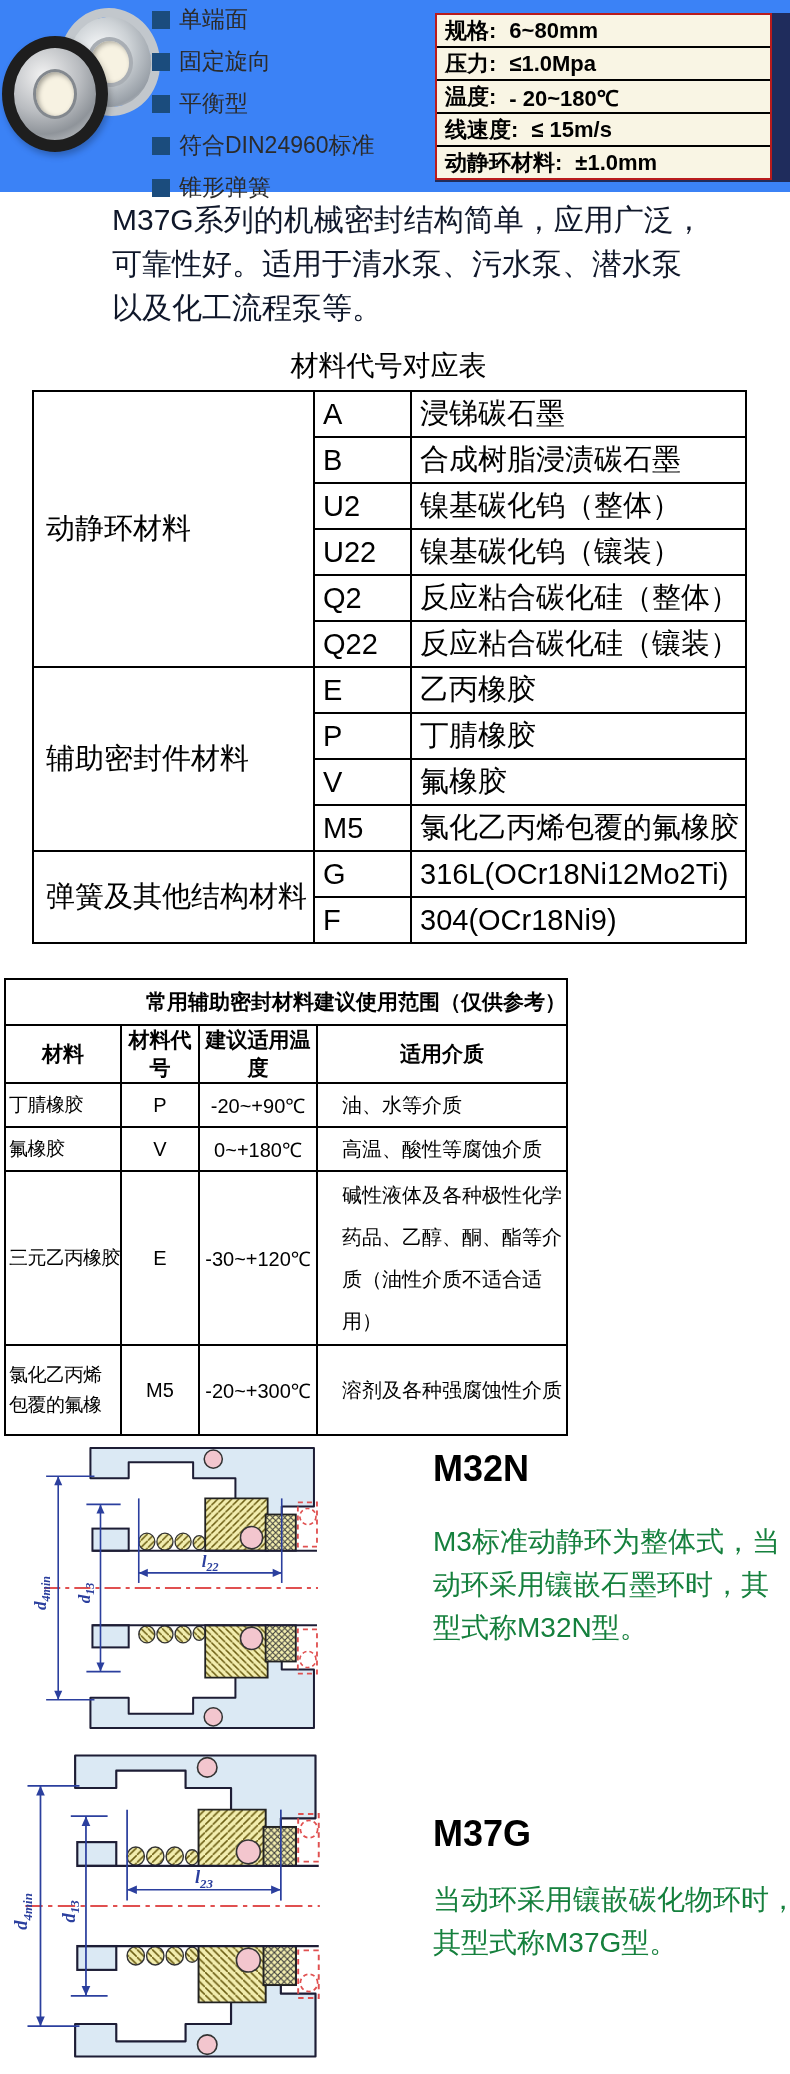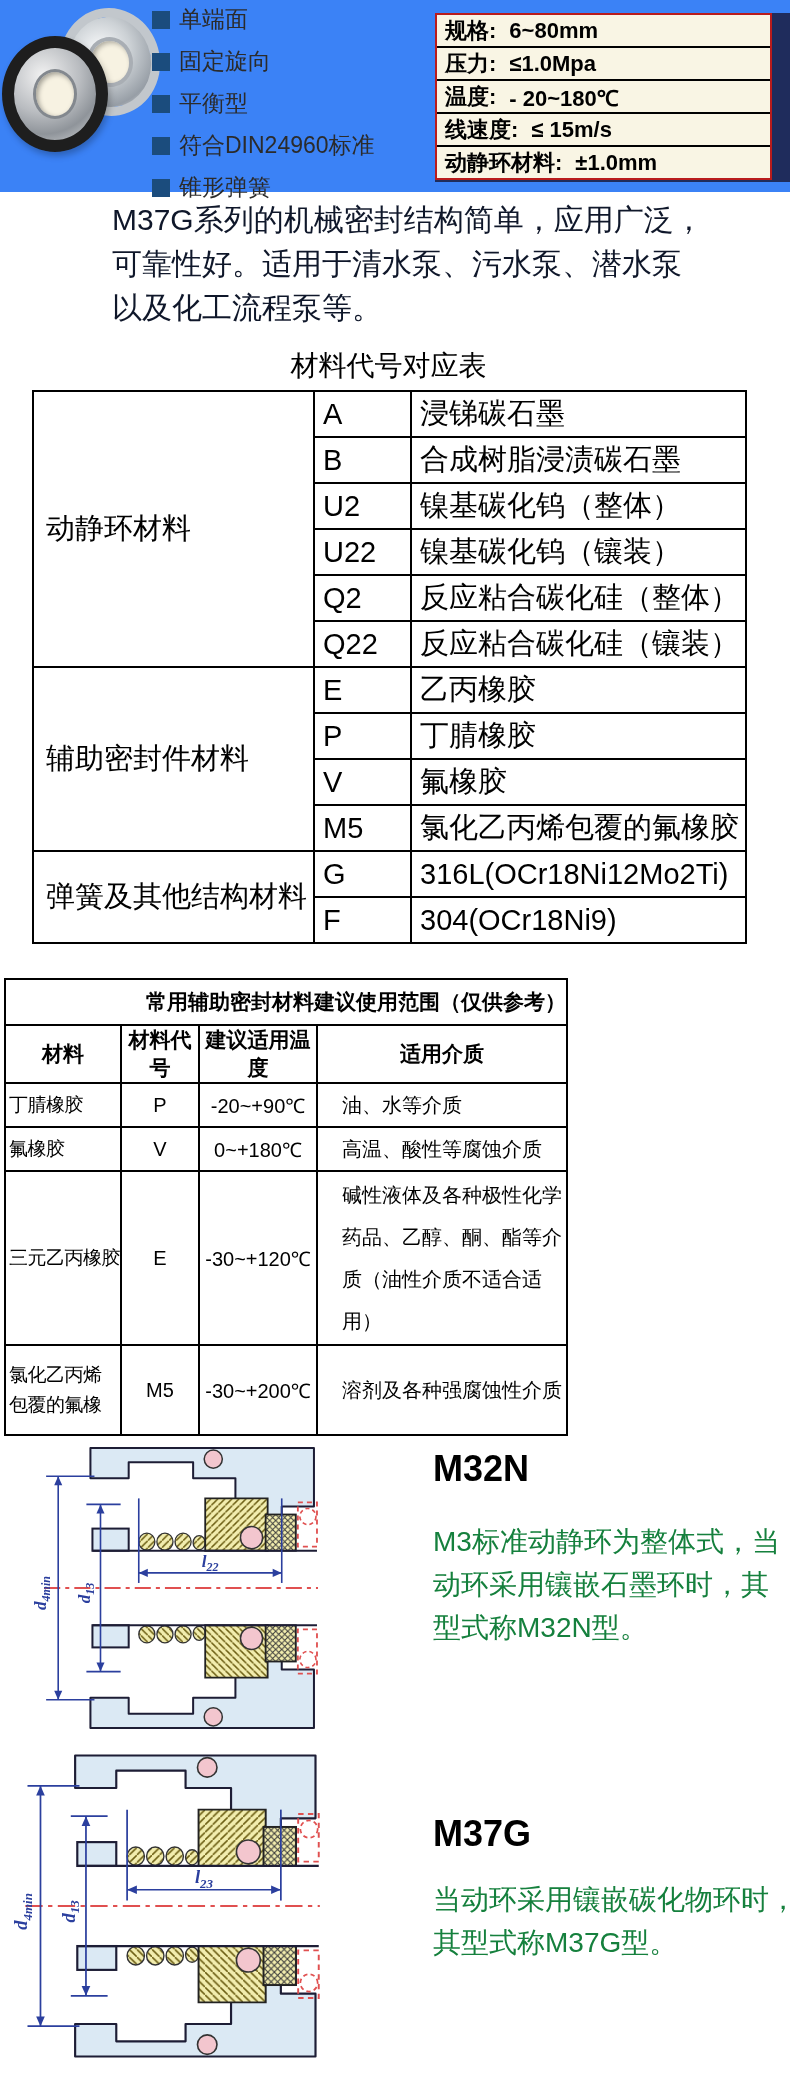--- a/index.html
+++ b/index.html
@@ -238,21 +238,21 @@
           <tr class="u-r2">
             <td class="uc0">三元乙丙橡胶</td>
             <td class="uc1">E</td>
             <td class="uc2">-30~+120℃</td>
             <td class="uc3">碱性液体及各种极性化学药品、乙醇、酮、酯等介质（油性介质不适合适用）</td>
           </tr>
           <tr class="u-r3">
             <td class="uc0">氯化乙丙烯
 包覆的氟橡</td>
             <td class="uc1">M5</td>
-            <td class="uc2">-30~+200℃</td>
+            <td class="uc2">-20~+300℃</td>
             <td class="uc3">溶剂及各种强腐蚀性介质</td>
           </tr>
         </tbody>
     </table>
   </div>
 
   <svg id="svg-m32n" class="diagram" width="292" height="292" viewBox="0 0 290 290">
       <defs>
         <pattern id="ah" width="7" height="7" patternUnits="userSpaceOnUse">
           <rect width="7" height="7" fill="#f2edae"></rect>

